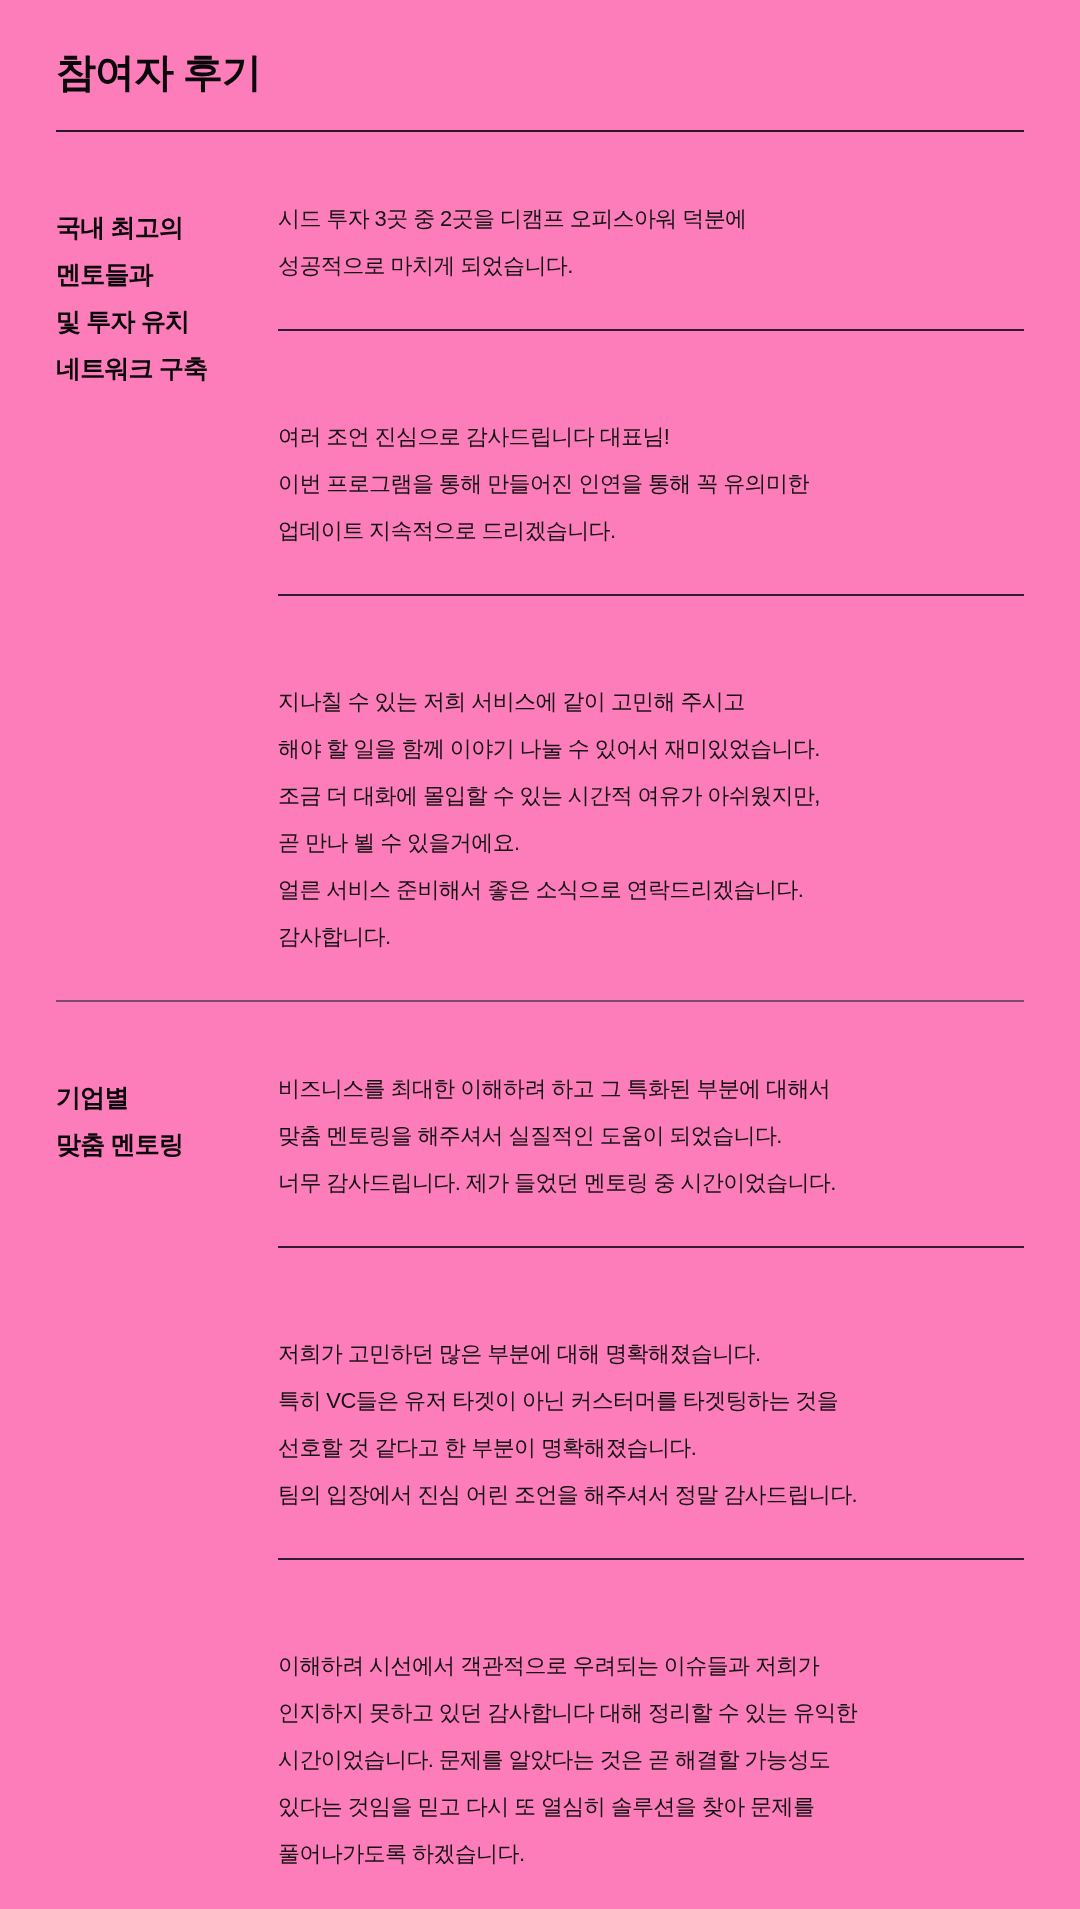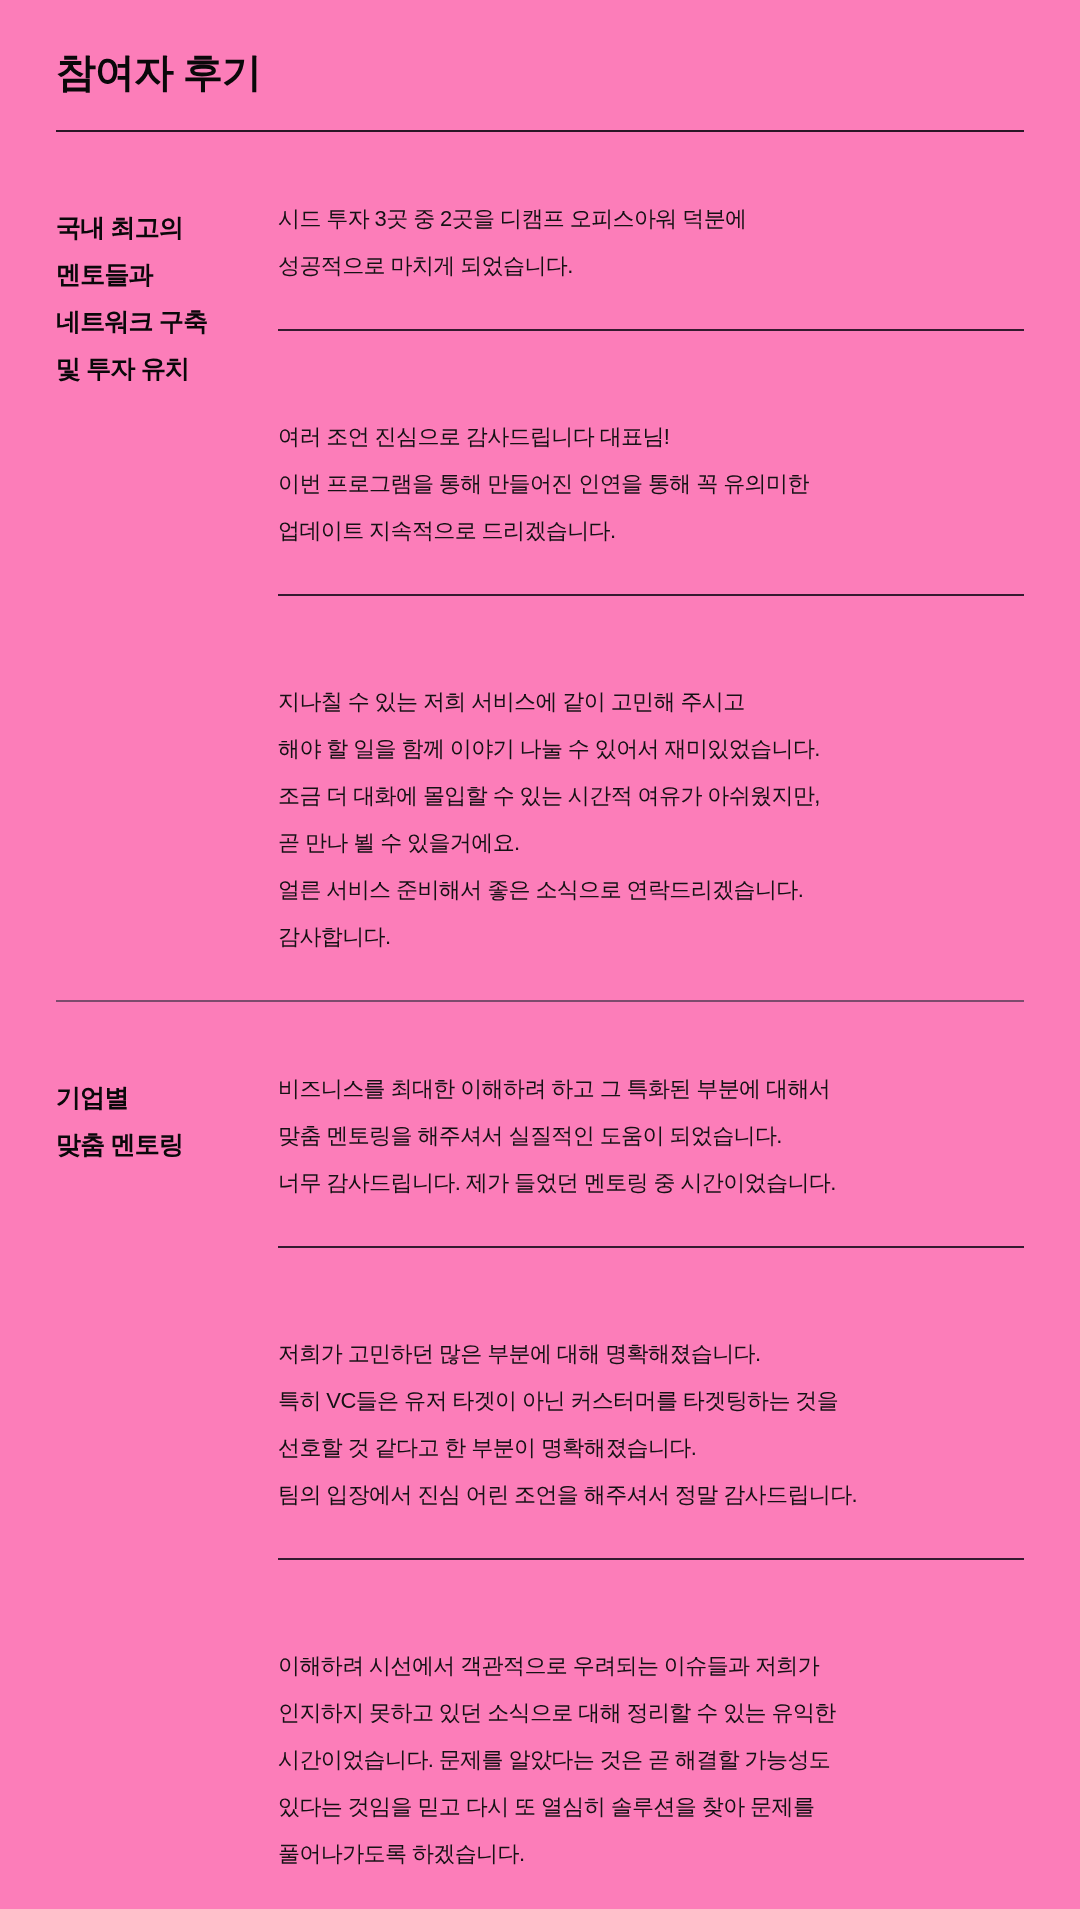--- a/index.html
+++ b/index.html
@@ -58,22 +58,22 @@
 <body>
 
 <div class="container">
   <h1 class="page-title">참여자 후기</h1>
   <div class="title-divider"></div>
   <div id="sections-root">
       <div class="section">
         <div class="section-label">
           <div>국내 최고의</div>
           <div>멘토들과</div>
+          <div>및 투자 유치</div>
           <div>네트워크 구축</div>
-          <div>및 투자 유치</div>
         </div>
         <div class="section-body">
           <div class="quote first">
             <div>시드 투자 3곳 중 2곳을 디캠프 오피스아워 덕분에</div>
             <div>성공적으로 마치게 되었습니다.</div>
           </div>
           <div class="quote">
             <div>여러 조언 진심으로 감사드립니다 대표님!</div>
             <div>이번 프로그램을 통해 만들어진 인연을 통해 꼭 유의미한</div>
             <div>업데이트 지속적으로 드리겠습니다.</div>
@@ -101,21 +101,21 @@
             <div>너무 감사드립니다. 제가 들었던 멘토링 중 시간이었습니다.</div>
           </div>
           <div class="quote">
             <div>저희가 고민하던 많은 부분에 대해 명확해졌습니다.</div>
             <div>특히 VC들은 유저 타겟이 아닌 커스터머를 타겟팅하는 것을</div>
             <div>선호할 것 같다고 한 부분이 명확해졌습니다.</div>
             <div>팀의 입장에서 진심 어린 조언을 해주셔서 정말 감사드립니다.</div>
           </div>
           <div class="quote">
             <div>이해하려 시선에서 객관적으로 우려되는 이슈들과 저희가</div>
-            <div>인지하지 못하고 있던 소식으로 대해 정리할 수 있는 유익한</div>
+            <div>인지하지 못하고 있던 감사합니다 대해 정리할 수 있는 유익한</div>
             <div>시간이었습니다. 문제를 알았다는 것은 곧 해결할 가능성도</div>
             <div>있다는 것임을 믿고 다시 또 열심히 솔루션을 찾아 문제를</div>
             <div>풀어나가도록 하겠습니다.</div>
           </div>
         </div>
       </div>
     </div>
   <div class="bottom-divider"></div>
 </div>
 

